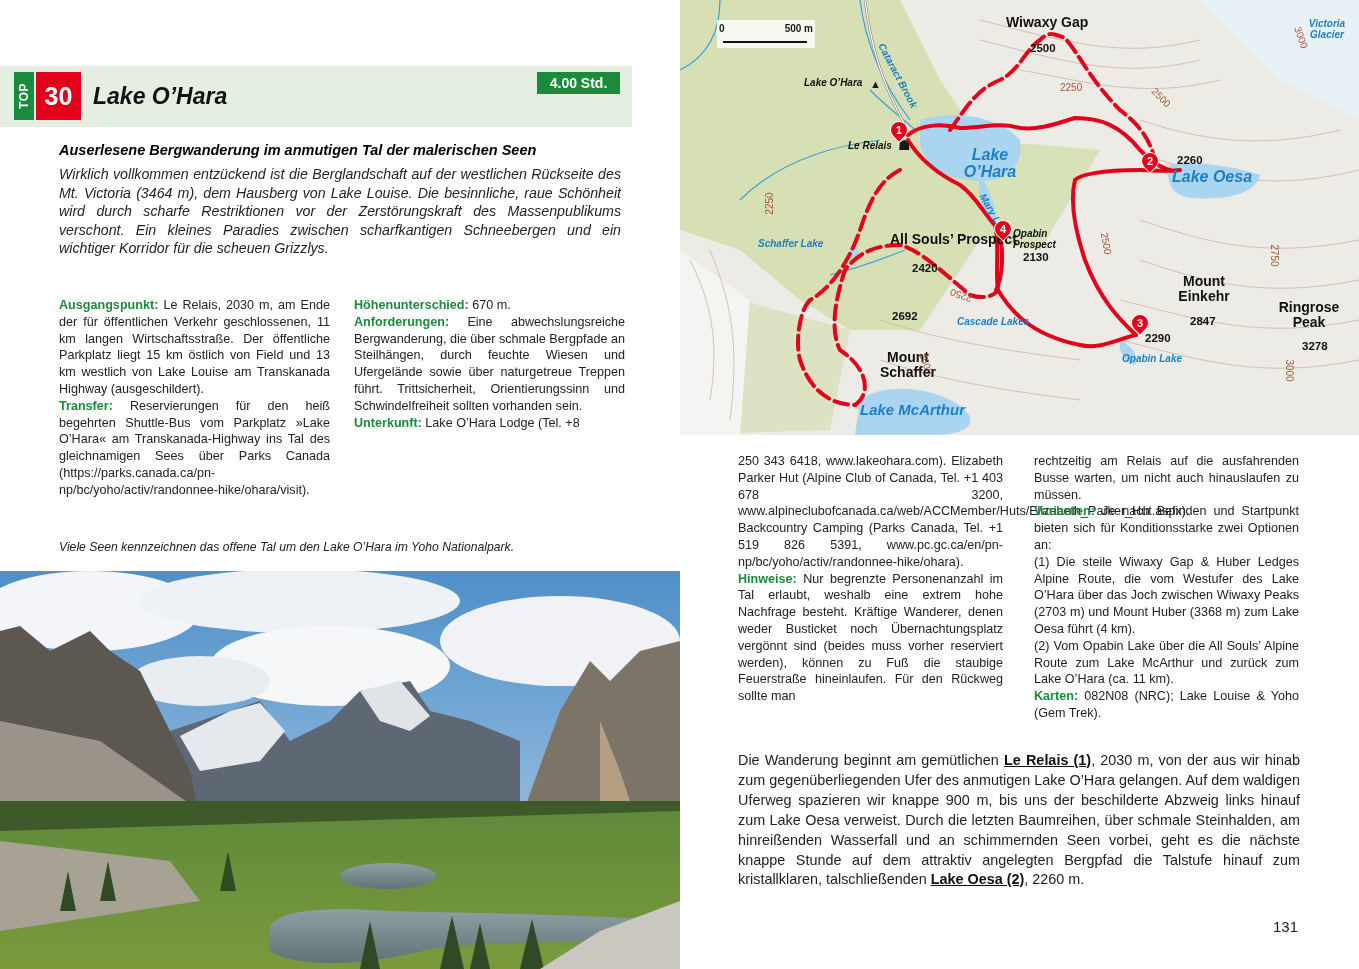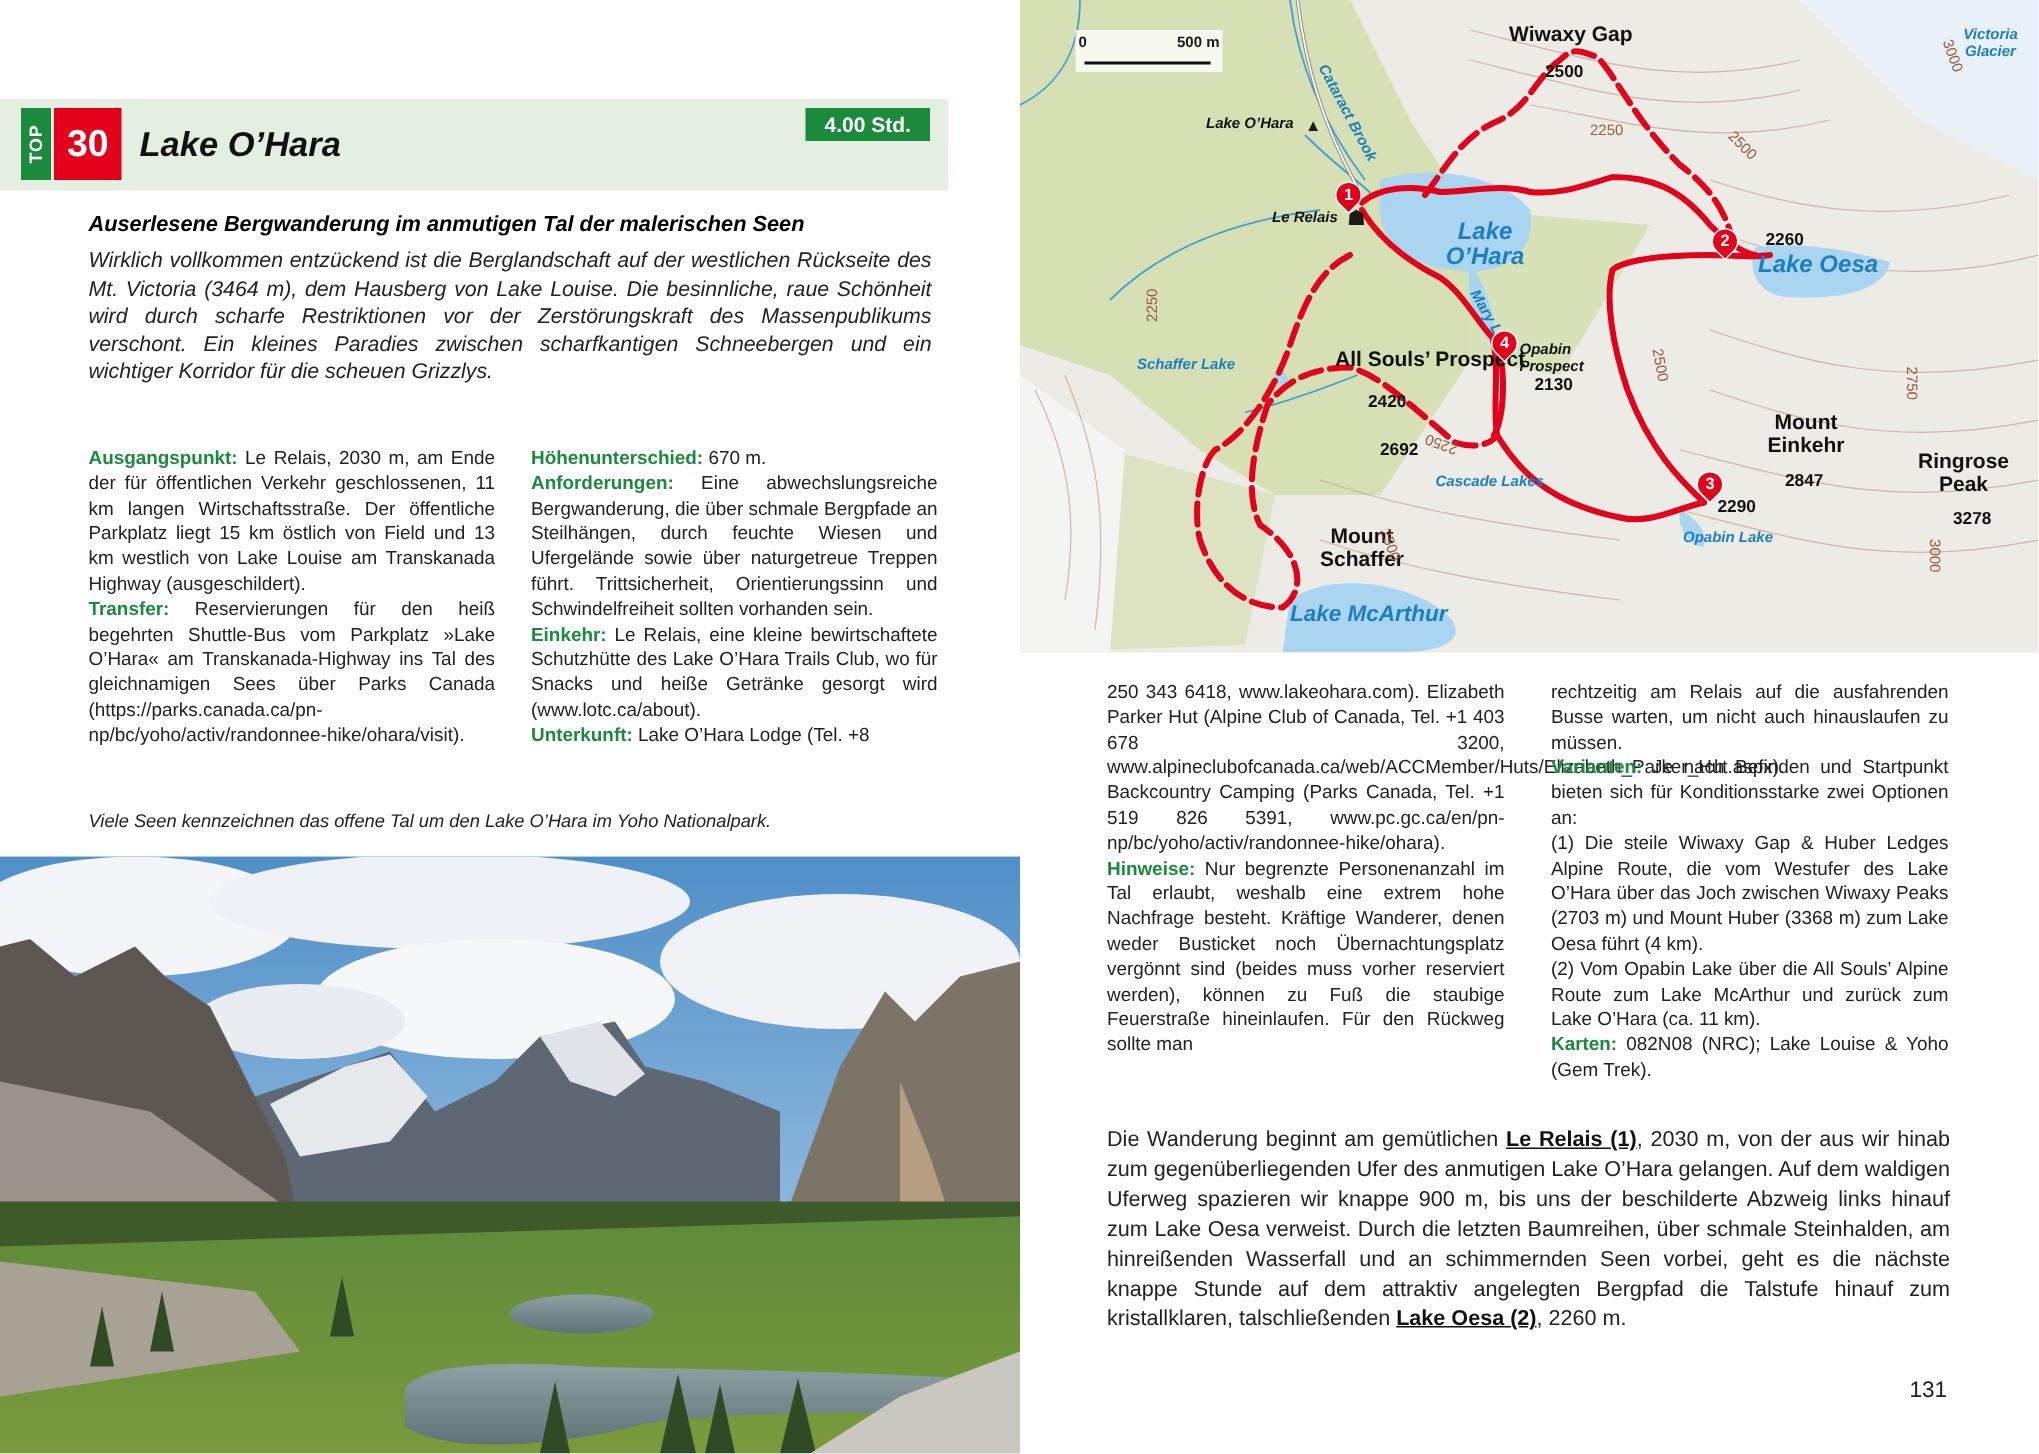--- a/index.html
+++ b/index.html
@@ -111,21 +111,20 @@
 <div class="intro">Wirklich vollkommen entzückend ist die Berglandschaft auf der westlichen Rückseite des Mt. Victoria (3464 m), dem Hausberg von Lake Louise. Die besinnliche, raue Schönheit wird durch scharfe Restriktionen vor der Zerstörungskraft des Massenpublikums verschont. Ein kleines Paradies zwischen scharfkantigen Schneebergen und ein wichtiger Korridor für die scheuen Grizzlys.</div>
 
 <div class="infocol c1">
   <p><span class="lbl">Ausgangspunkt:</span><span> Le Relais, 2030 m, am Ende der für öffentlichen Verkehr geschlossenen, 11 km langen Wirtschaftsstraße. Der öffentliche Parkplatz liegt 15 km östlich von Field und 13 km westlich von Lake Louise am Transkanada Highway (ausgeschildert).</span></p>
   <p><span class="lbl">Transfer:</span><span> Reservierungen für den heiß begehrten Shuttle-Bus vom Parkplatz »Lake O’Hara« am Transkanada-Highway ins Tal des gleichnamigen Sees über Parks Canada (https://parks.canada.ca/pn-np/bc/yoho/activ/randonnee-hike/ohara/visit).</span></p>
 </div>
 
 <div class="infocol c2">
   <p><span class="lbl">Höhenunterschied:</span><span> 670 m.</span></p>
   <p><span class="lbl">Anforderungen:</span><span> Eine abwechslungsreiche Bergwanderung, die über schmale Bergpfade an Steilhängen, durch feuchte Wiesen und Ufergelände sowie über naturgetreue Treppen führt. Trittsicherheit, Orientierungssinn und Schwindelfreiheit sollten vorhanden sein.</span></p>
-  <p><span class="lbl">Einkehr:</span><span> Le Relais, eine kleine bewirtschaftete Schutzhütte des Lake O’Hara Trails Club, wo für Snacks und heiße Getränke gesorgt wird (www.lotc.ca/about).</span></p>
   <p><span class="lbl">Unterkunft:</span><span> Lake O’Hara Lodge (Tel. +8</span></p>
 </div>
 
 <div class="caption">Viele Seen kennzeichnen das offene Tal um den Lake O’Hara im Yoho Nationalpark.</div>
 
 <div class="photo">
   <svg width="680" height="398" viewBox="0 0 680 398" xmlns="http://www.w3.org/2000/svg">
     <defs>
       <linearGradient id="sky" x1="0" y1="0" x2="0" y2="1">
         <stop offset="0" stop-color="#4f8fc8"></stop>
@@ -234,21 +233,21 @@
     <g fill="none" stroke="#e3001b" stroke-width="4" stroke-dasharray="14,6" stroke-linecap="round">
       <path d="M270,130 C285,110 295,90 320,80 C340,70 345,50 360,40 C370,30 375,35 385,38 C400,55 410,80 440,110 C460,125 470,140 475,160"></path>
       <path d="M220,170 C200,180 190,200 180,230 C170,260 150,290 130,300 C120,310 115,340 120,360 C130,390 150,405 175,405 C190,395 190,370 160,350 C150,330 155,300 165,270 C180,250 200,245 220,245 C240,250 260,270 290,295 C305,300 315,295 318,290"></path>
     </g>
   </svg>
 
   <div class="maplbl m-peak" style="left:326px; top:15px;">Wiwaxy Gap</div>
   <div class="maplbl m-alt" style="left:350px; top:42px;">2500</div>
   <div class="maplbl m-peak" style="left:210px; top:232px; width:110px;">All Souls’ Prospect</div>
   <div class="maplbl m-alt" style="left:232px; top:262px;">2420</div>
-  <div class="maplbl m-alt" style="left:212px; top:294px;margin-left:28px;">2692</div>
+  <div class="maplbl m-alt" style="left:212px; top:310px;">2692</div>
   <div class="maplbl m-peak" style="left:196px; top:325px; width:64px; white-space:normal;margin-top:25px;">Mount Schaffer</div>
   <div class="maplbl m-peak" style="left:492px; top:274px; width:64px; white-space:normal;">Mount Einkehr</div>
   <div class="maplbl m-alt" style="left:510px; top:315px;">2847</div>
   <div class="maplbl m-peak" style="left:592px; top:300px; width:74px; white-space:normal;">Ringrose Peak</div>
   <div class="maplbl m-alt" style="left:622px; top:340px;">3278</div>
   <div class="maplbl m-small" style="left:333px; top:228px; width:50px; white-space:normal; line-height:11px;">Opabin Prospect</div>
   <div class="maplbl m-alt" style="left:343px; top:251px;">2130</div>
 
   <div class="maplbl m-lake" style="left:280px; top:146px; font-size:16px; line-height:17px; width:60px; white-space:normal; text-align:center;">Lake O’Hara</div>
   <div class="maplbl m-lake" style="left:492px; top:168px; font-size:16px;">Lake Oesa</div>

